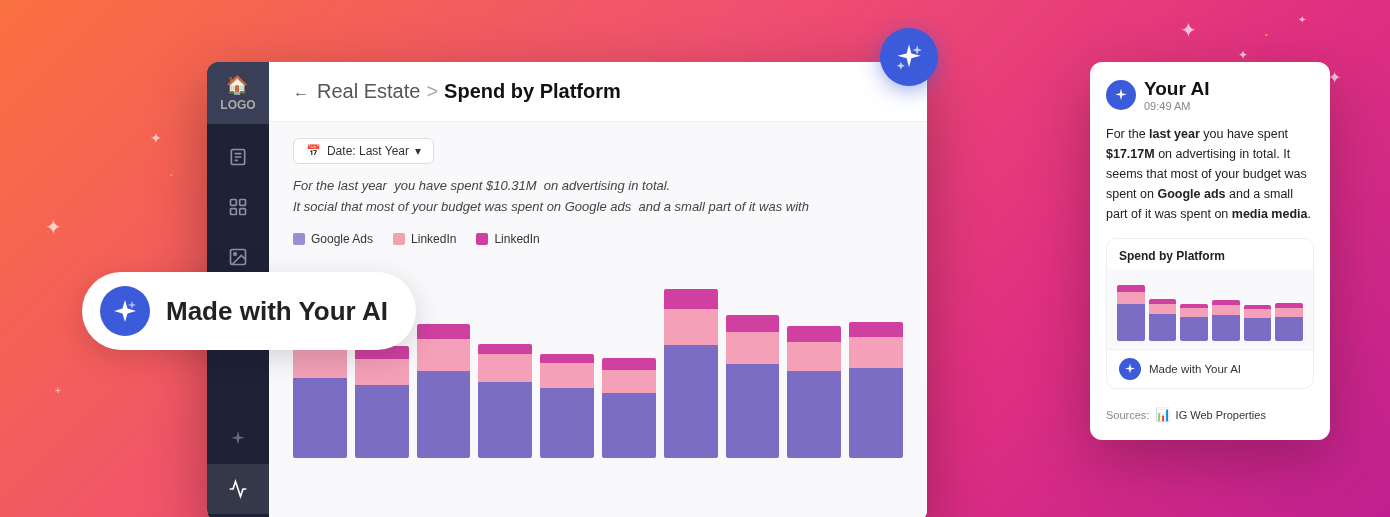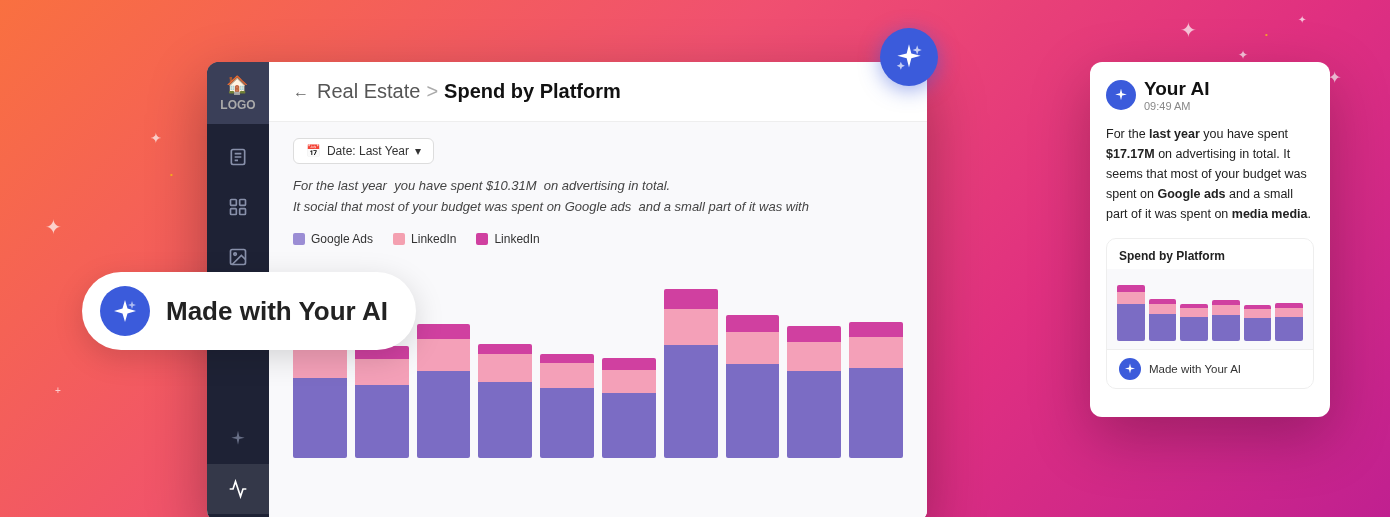--- a/index.html
+++ b/index.html
@@ -619,20 +619,27 @@
     <div class="made-with-badge-small">
       <div class="badge-icon-small">
         <svg width="12" height="12" viewBox="0 0 24 24" fill="white">
           <path d="M12 1 L14 9 L22 11 L14 13 L12 21 L10 13 L2 11 L10 9 Z"></path>
         </svg>
       </div>
       <span class="badge-text-small">Made with Your AI</span>
     </div>
   </div>
 
+  <div class="sources-row">
+    <span class="sources-label">Sources:</span>
+    <span class="sources-value">
+      <span class="sources-bar-icon">📊</span>
+      <span>IG Web Properties</span>
+    </span>
+  </div>
 </div>
 
 <div class="made-with-pill">
   <div class="pill-icon">
     <svg width="24" height="24" viewBox="0 0 24 24" fill="white">
       <path d="M12 1 L14.5 9.5 L23 12 L14.5 14.5 L12 23 L9.5 14.5 L1 12 L9.5 9.5 Z"></path>
       <path d="M19 2 L20 5 L23 6 L20 7 L19 10 L18 7 L15 6 L18 5 Z" opacity="0.6"></path>
     </svg>
   </div>
   <span class="pill-text">Made with Your AI</span>

